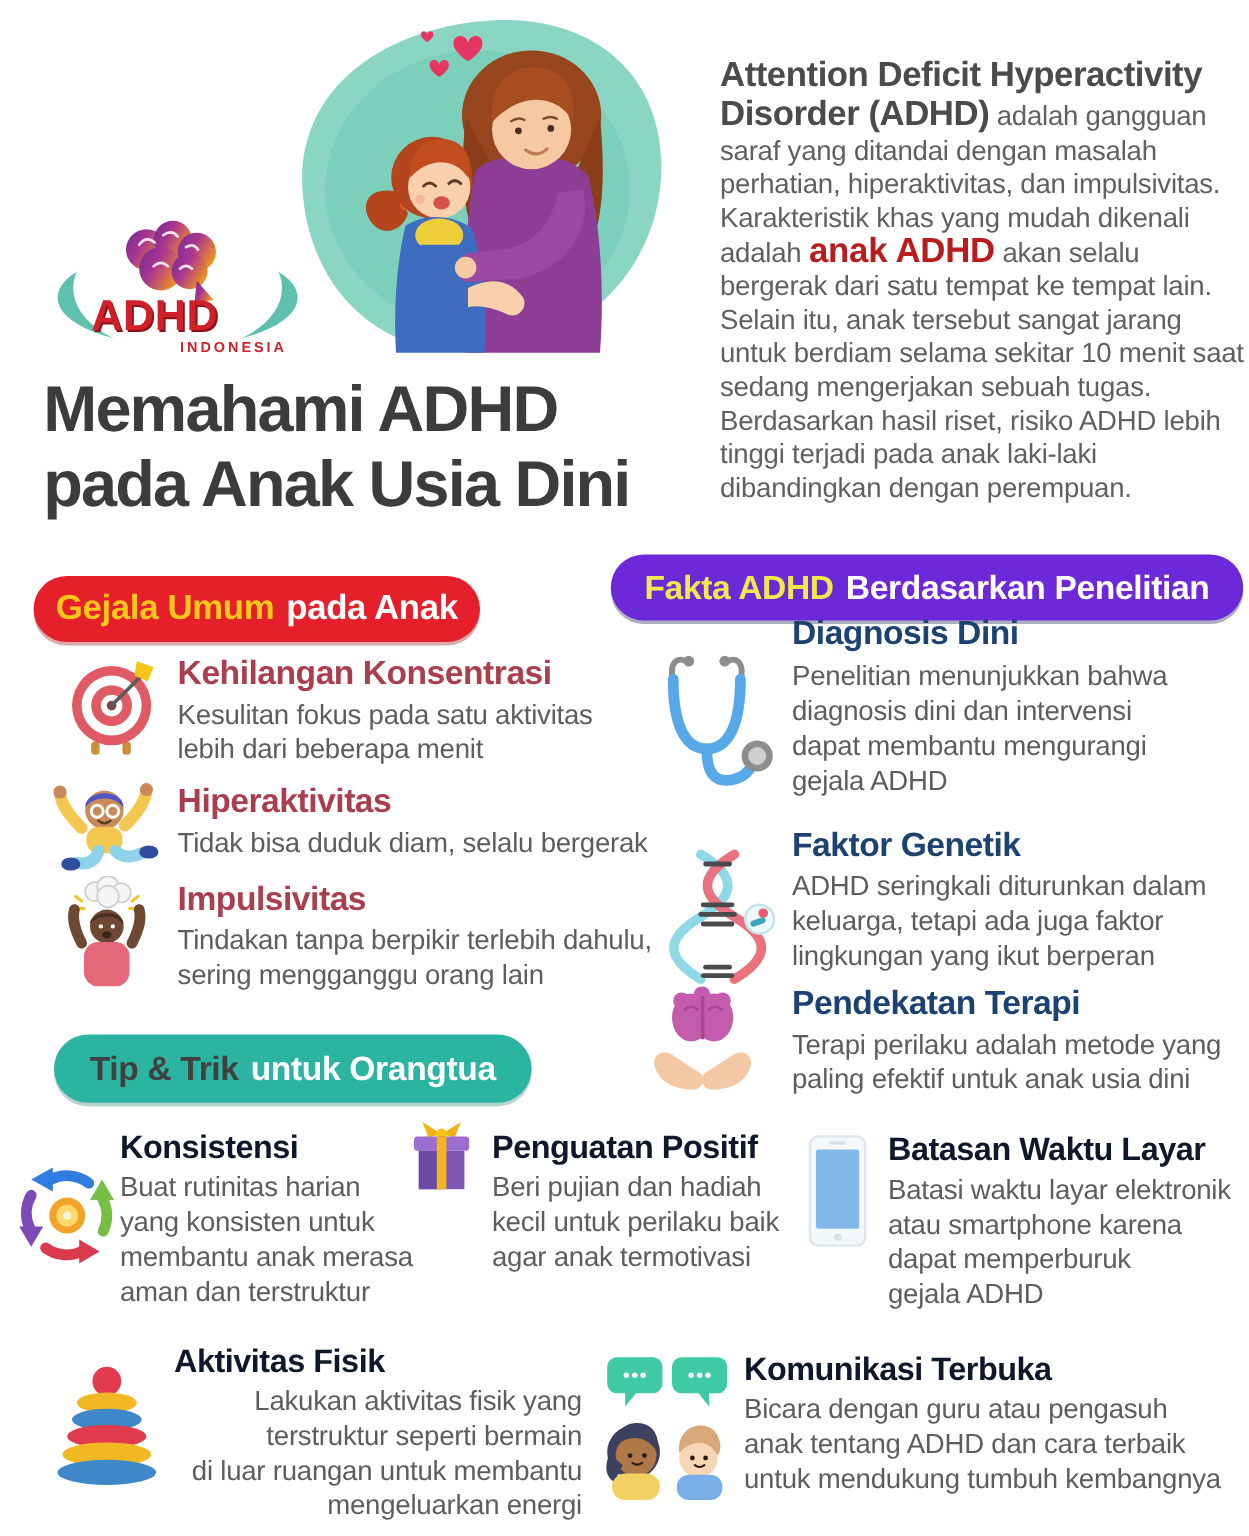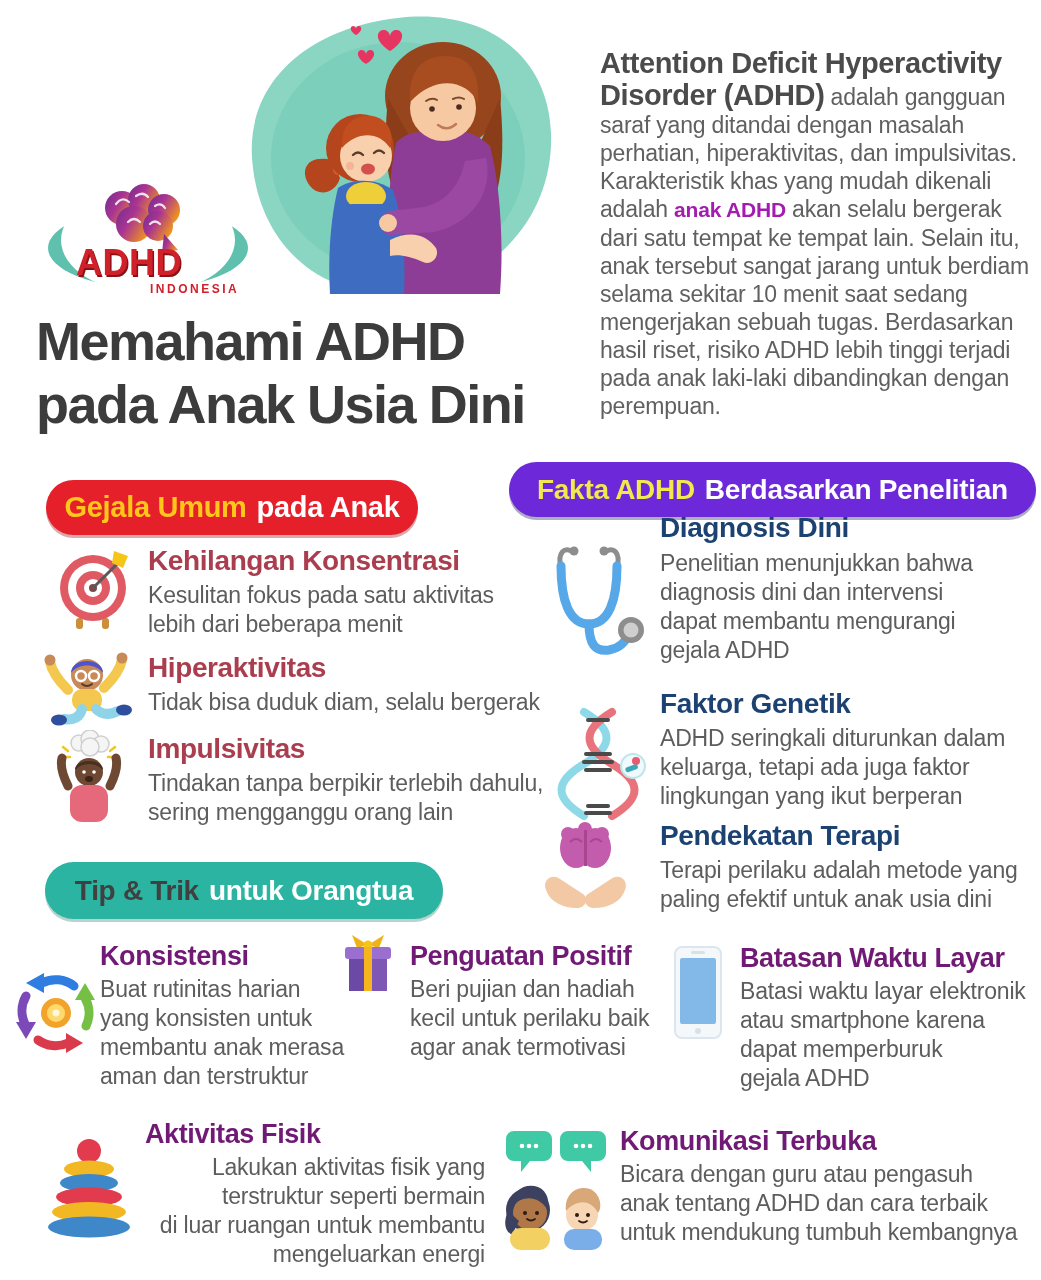--- a/index.html
+++ b/index.html
@@ -4,39 +4,39 @@
 <style>
   html,body{margin:0;padding:0;background:#ffffff;}
   #poster{
     position:relative;width:1041px;height:1280px;background:#ffffff;overflow:hidden;
     font-family:"Liberation Sans",sans-serif;color:#5d5d5d;
   }
   .abs{position:absolute;}
   
   .intro{left:600px;top:24px;width:437px;font-size:23px;line-height:28px;color:#606060;letter-spacing:-0.2px;}
   .intro .lead{font-size:29px;line-height:32px;font-weight:bold;color:#4b4b4b;letter-spacing:-0.4px;}
-  .intro .emph{font-size:21px;font-weight:bold;color:#a21caf;}
+  .intro .emph{font-size:29px;font-weight:bold;color:#b91c1c;}
   
   .main-title{left:36px;top:310px;width:560px;font-size:54px;line-height:63px;font-weight:bold;
     color:#3c3c3c;letter-spacing:-1.5px;white-space:pre-line;}
   
   .pill{display:flex;align-items:center;justify-content:center;border-radius:999px;
     font-weight:bold;white-space:nowrap;letter-spacing:-0.3px;}
   .pill .hl{margin-right:10px;}
   .pill-red{background:#e6202a;color:#ffffff;box-shadow:0 3px 0 rgba(150,10,16,0.35);}
   .pill-red .hl{color:#ffc71a;}
   .pill-navy{background:#6d28d9;color:#ffffff;box-shadow:0 3px 0 rgba(18,22,80,0.35);}
   .pill-navy .hl{color:#efe94e;}
   .pill-teal{background:#2cb4a2;color:#ffffff;box-shadow:0 3px 0 rgba(18,108,96,0.3);}
   .pill-teal .hl{color:#404040;}
   
   .item-title{font-weight:bold;font-size:28px;line-height:32px;letter-spacing:-0.4px;}
   .t-red{color:#aa3e4e;}
   .t-navy{color:#1c4272;}
-  .t-teal{color:#701a75;}
+  .t-teal{color:#0f172a;}
   .item-desc{font-size:23px;line-height:29px;color:#5d5d5d;white-space:pre-line;letter-spacing:-0.2px;}
   
   .logo-brand{font-size:36px;font-weight:bold;color:#d0202a;letter-spacing:0.5px;
     text-shadow:1.5px 1.5px 0 #8a1216;}
   .logo-sub{font-size:12px;font-weight:bold;color:#d0202a;letter-spacing:2.5px;padding-left:44px;}
   svg{display:block;}
 </style>
 </head>
 <body>
 
@@ -123,21 +123,21 @@
   </div>
 
   <p class="abs intro"><span class="lead">Attention Deficit Hyperactivity Disorder (ADHD)</span>
     <span>adalah gangguan saraf yang ditandai dengan masalah perhatian, hiperaktivitas, dan impulsivitas. Karakteristik khas yang mudah dikenali adalah</span>
     <span class="emph">anak ADHD</span>
     <span>akan selalu bergerak dari satu tempat ke tempat lain. Selain itu, anak tersebut sangat jarang untuk berdiam selama sekitar 10 menit saat sedang mengerjakan sebuah tugas. Berdasarkan hasil riset, risiko ADHD lebih tinggi terjadi pada anak laki-laki dibandingkan dengan perempuan.</span></p>
 
   <h1 class="abs main-title" style="margin:0;">Memahami ADHD
 pada Anak Usia Dini</h1>
 
-  <div class="abs pill pill-red" style="left:46px;top:480px;width:372px;height:55px;font-size:29px;">
+  <div class="abs pill pill-red" style="left:28px;top:480px;width:372px;height:55px;font-size:29px;">
     <span class="hl">Gejala Umum</span>
     <span>pada Anak</span>
   </div>
 
   <div class="abs" style="left:50px;top:546px;width:86px;height:86px;">
     <svg width="86" height="86" viewBox="0 0 86 86">
       <rect x="26" y="72" width="7" height="11" rx="3" fill="#c98f3a"></rect>
       <rect x="52" y="72" width="7" height="11" rx="3" fill="#c98f3a"></rect>
       <circle cx="43" cy="42" r="33" fill="#e05a64"></circle>
       <circle cx="43" cy="42" r="25" fill="#ffffff"></circle>

